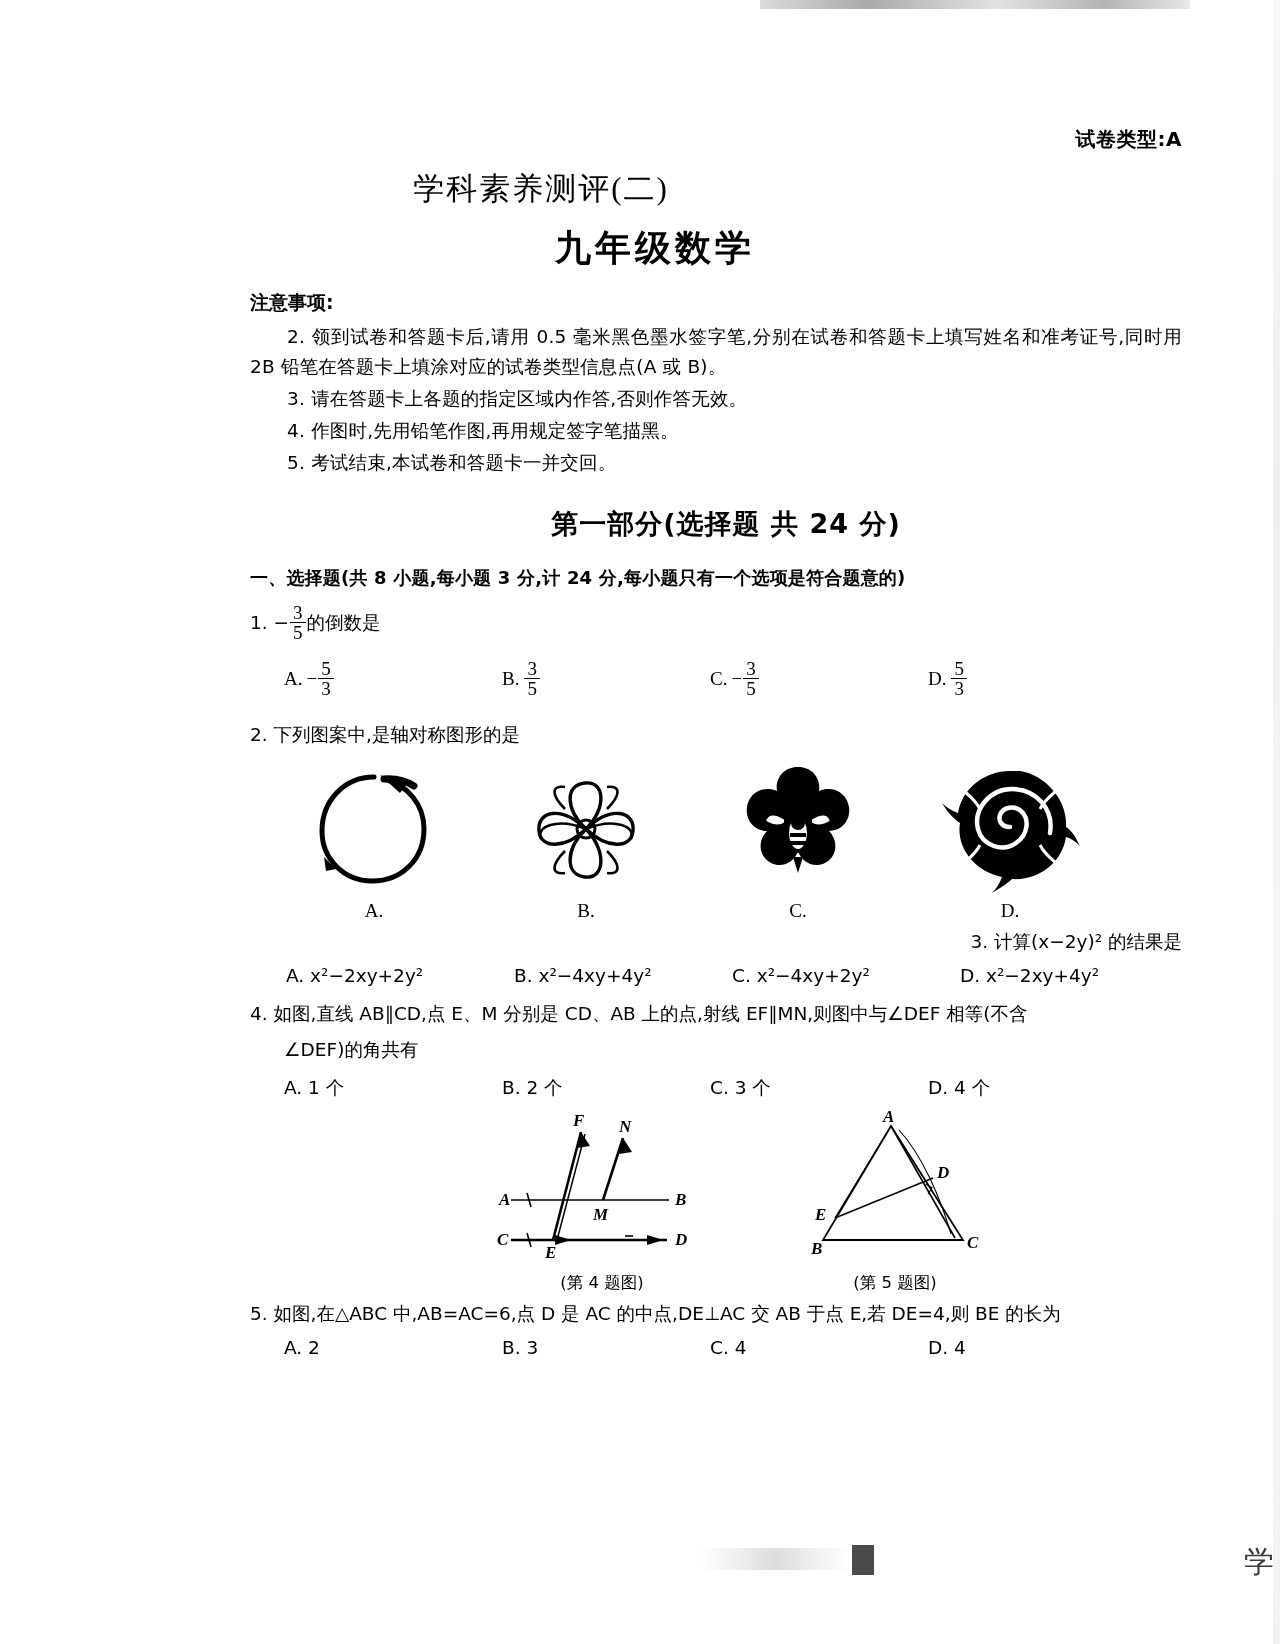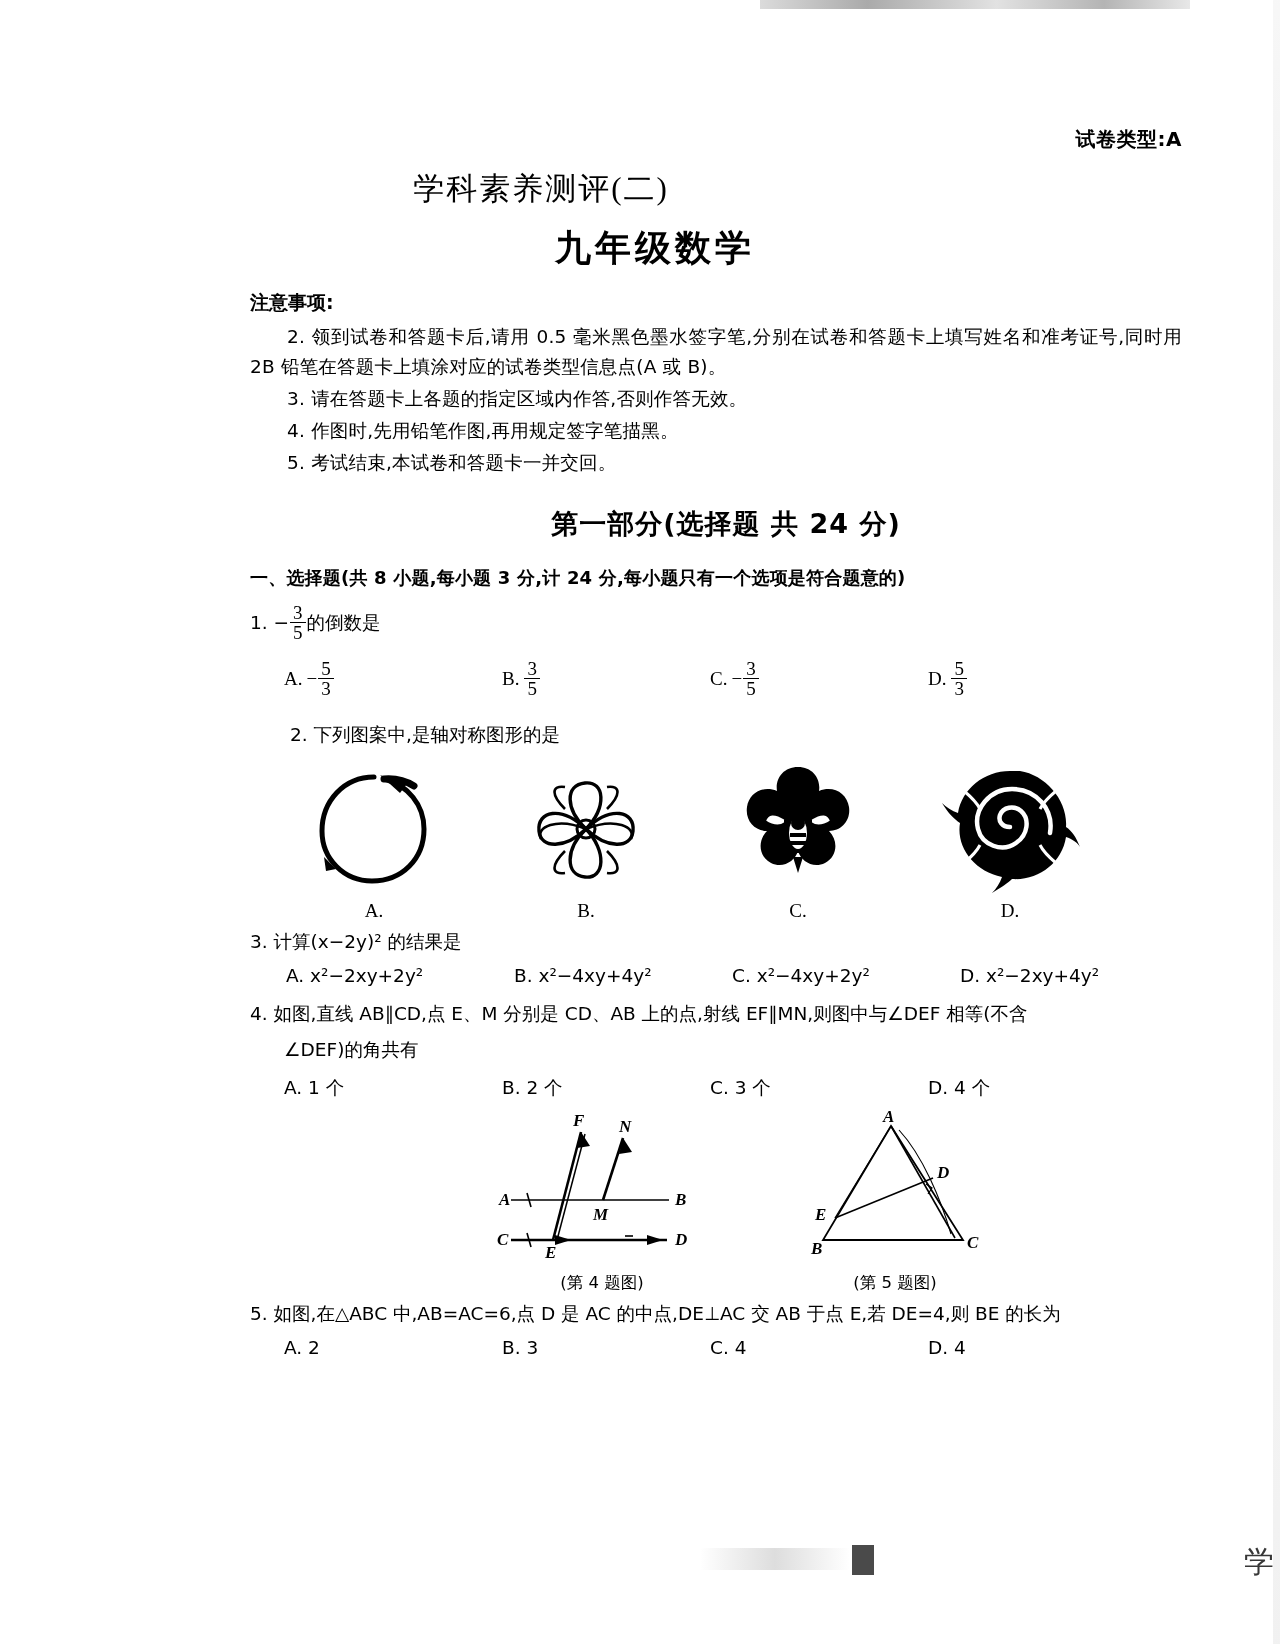--- a/index.html
+++ b/index.html
@@ -296,21 +296,21 @@
       <div class="opt c4">
         <span class="lab">D.</span>
         <span></span>
         <span class="frac">
             <span class="num">5</span>
             <span class="den">3</span>
           </span>
       </div>
     </div>
 
-    <div class="qtext" style="margin-top:22px;margin-left:40px;">2. 下列图案中,是轴对称图形的是</div>
+    <div class="qtext" style="margin-top:22px;">2. 下列图案中,是轴对称图形的是</div>
     <div class="fig-row">
       <div class="fig-cell">
         <div class="fig-box">
           <svg width="128" height="128" viewBox="0 0 128 128" aria-hidden="true">
             <g fill="none" stroke="#000">
               <path d="M64 12 C 34 12 12 36 12 66 C 12 94 34 116 62 116 C 92 116 114 94 114 64 C 114 40 98 20 74 14" stroke-width="5" stroke-linecap="round"></path>
               <path d="M74 14 C 86 13 96 16 104 21" stroke-width="7" stroke-linecap="round"></path>
             </g>
             <path d="M70 10 L 96 20 L 90 28 Z" fill="#000"></path>
             <path d="M14 92 L 26 104 L 16 106 Z" fill="#000"></path>
@@ -378,21 +378,21 @@
                 <path d="M24 100 q 12 -10 16 -18"></path>
                 <path d="M116 100 q -12 -10 -16 -18"></path>
               </g>
             </g>
           </svg>
         </div>
         <div class="fig-label">D.</div>
       </div>
     </div>
 
-    <div class="qtext" style="margin-top:6px;">3. 计算(x−2y)² 的结果是</div>
+    <div class="qtext" style="margin-top:6px;text-align:right;">3. 计算(x−2y)² 的结果是</div>
     <div class="opts opts-tight" style="margin-left:36px;gap:10px;">
       <div class="opt c1 opt-cn">A. x²−2xy+2y²</div>
       <div class="opt c2 opt-cn">B. x²−4xy+4y²</div>
       <div class="opt c3 opt-cn">C. x²−4xy+2y²</div>
       <div class="opt c4 opt-cn">D. x²−2xy+4y²</div>
     </div>
 
     <div class="qtext" style="margin-top:14px;">4. 如图,直线 AB∥CD,点 E、M 分别是 CD、AB 上的点,射线 EF∥MN,则图中与∠DEF 相等(不含</div>
     <div class="qtext" style="margin-top:8px;margin-left:34px;">∠DEF)的角共有</div>
     <div class="opts opts-tight" style="margin-left:34px;margin-top:10px;">

